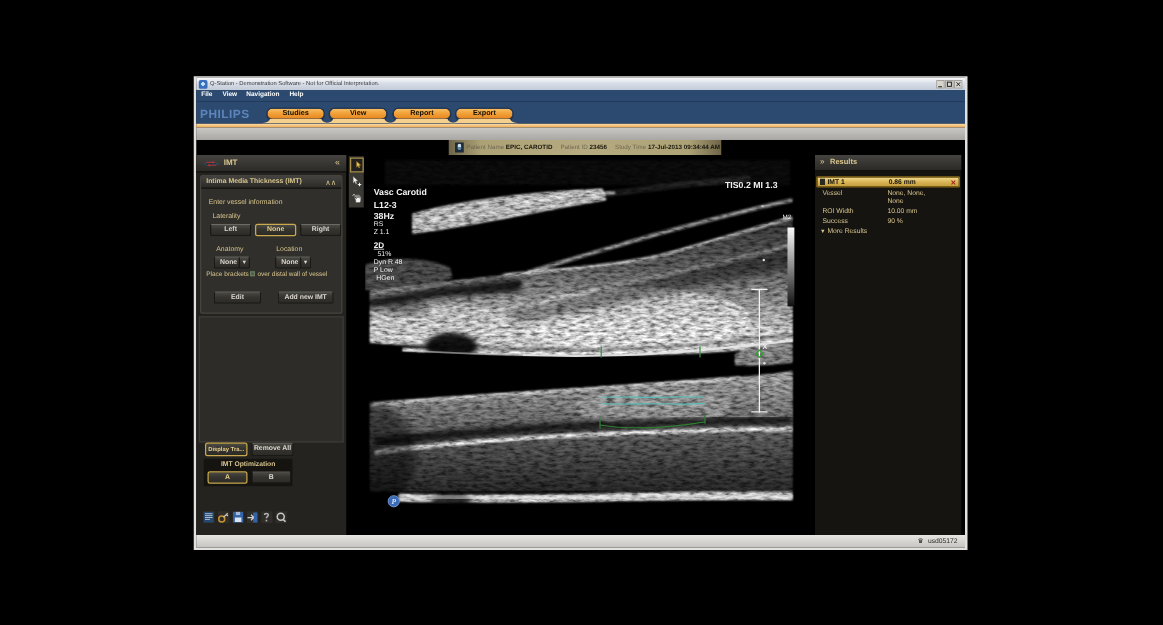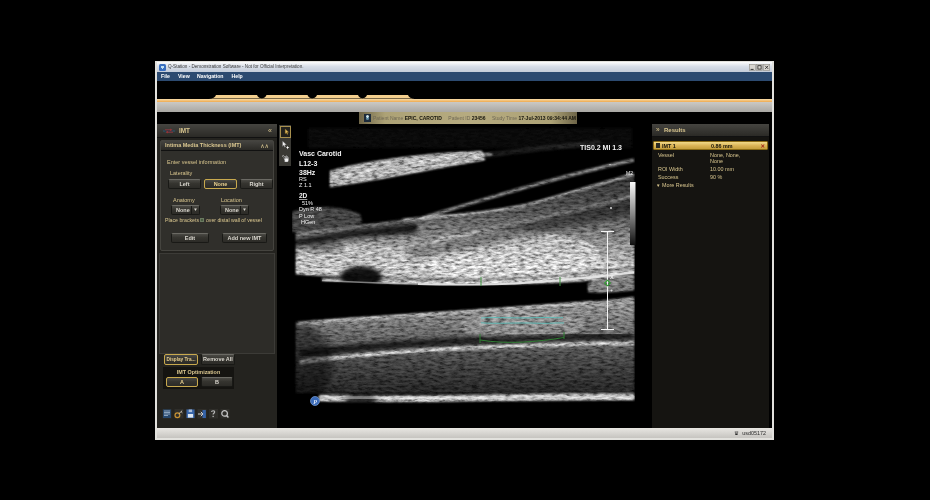--- a/index.html
+++ b/index.html
@@ -75,20 +75,27 @@
         <rect x="8.9" y="1.7" width="3.2" height="3.4" fill="none" stroke="#222" stroke-width="0.8"></rect>
         <path d="M16.2 1.8 L19.2 4.9 M19.2 1.8 L16.2 4.9" stroke="#222" stroke-width="0.8"></path>
       </g>
     </svg>
   </div>
   <div id="menu">
     <span style="left:4px;">File</span>
     <span style="left:21px;">View</span>
     <span style="left:40px;">Navigation</span>
     <span style="left:74.5px;">Help</span>
+  </div>
+  <div id="hdr">
+    <div id="philips">PHILIPS</div>
+    <div class="pill" style="left:56px;">Studies</div>
+    <div class="pill" style="left:106px;">View</div>
+    <div class="pill" style="left:157px;">Report</div>
+    <div class="pill" style="left:207px;">Export</div>
   </div>
   <div id="ostrip"></div>
   <svg class="abs" style="left:50px; top:33px;" width="220" height="4" viewBox="0 0 220 4">
     <g fill="#f4cf8e">
       <path d="M9 0 Q8 3.5 2 3.5 L57 3.5 Q51 3.5 50 0 Z"></path>
       <path d="M59.5 0 Q58.5 3.5 52.5 3.5 L107.5 3.5 Q101.5 3.5 100.5 0 Z"></path>
       <path d="M110 0 Q109 3.5 103 3.5 L158 3.5 Q152 3.5 151 0 Z"></path>
       <path d="M160 0 Q159 3.5 153 3.5 L208 3.5 Q202 3.5 201 0 Z"></path>
     </g>
   </svg>

